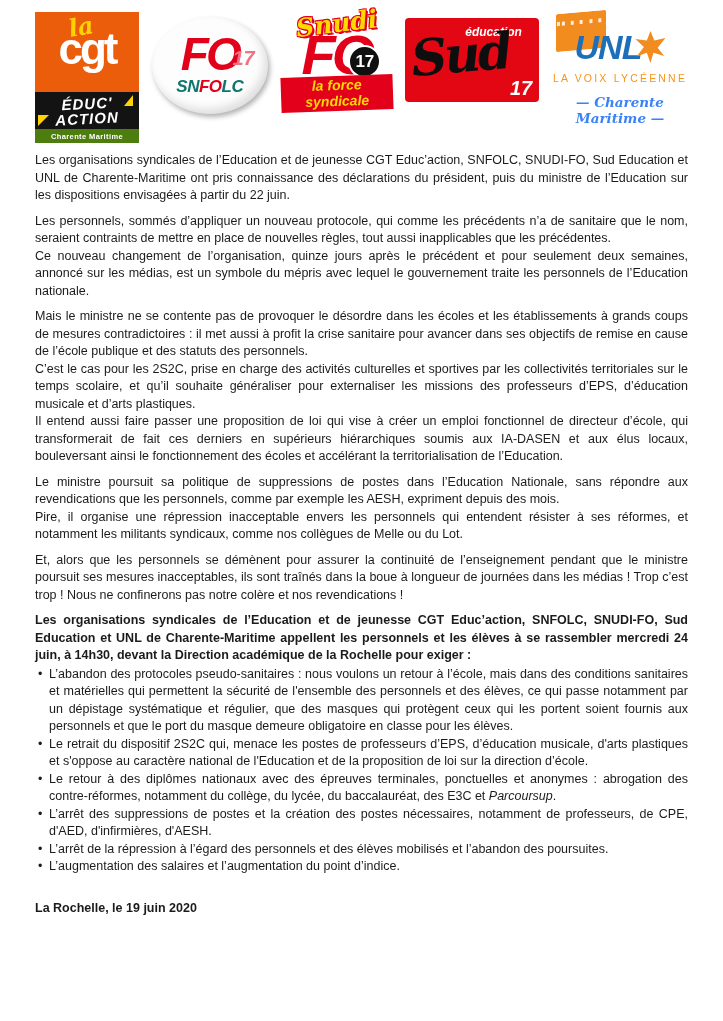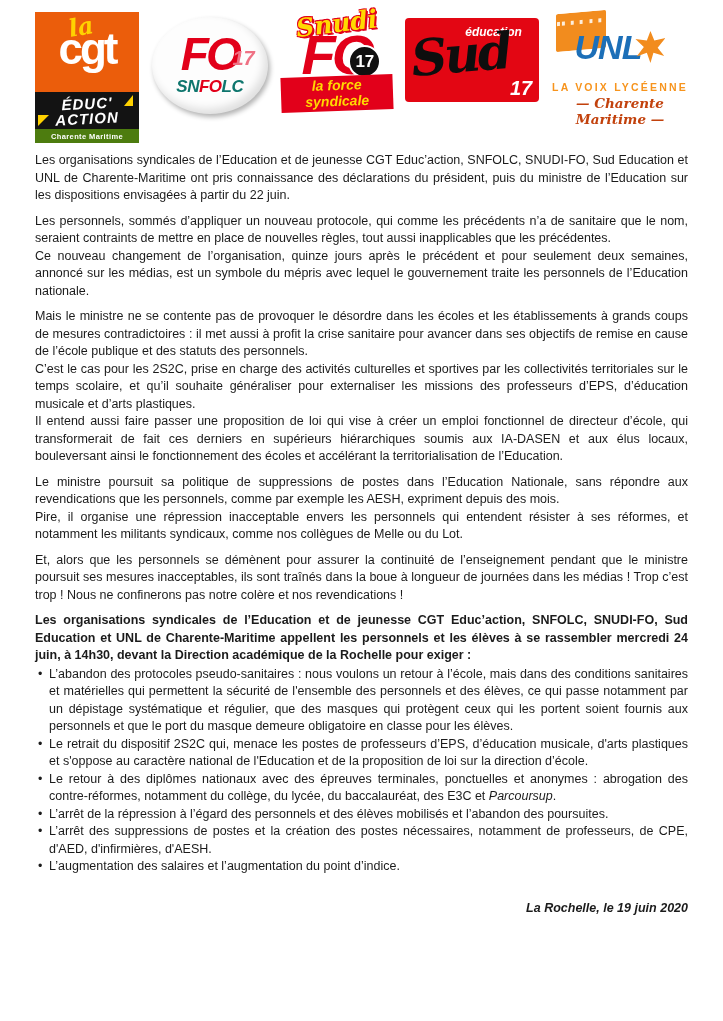--- a/index.html
+++ b/index.html
@@ -47,39 +47,39 @@
   .sud-dept { position:absolute; right:7px; bottom:2px; color:#fff; font-weight:bold; font-style:italic; font-size:20px; }
 
   
   .logo-unl { width:136px; position:relative; text-align:center; flex:0 0 auto; }
   .unl-flag { position:absolute; left:4px; top:0; width:50px; height:38px; background:#f28c1e; border-radius:2px; transform:skew(-5deg) rotate(-5deg);
               background-image:repeating-linear-gradient(90deg, rgba(255,255,255,.85) 0 3px, transparent 3px 9px);
               background-size:100% 4px; background-repeat:repeat-x; background-position:6px 8px; }
   .unl-main { position:relative; z-index:2; color:#1c6fb8; font-weight:700; font-style:italic; font-size:34px; line-height:38px; letter-spacing:-1px; margin-top:16px; }
   .unl-burst { display:inline-block; width:30px; height:32px; background:#f28c1e; margin:-6px 0 0 -6px; vertical-align:middle;
                clip-path:polygon(50% 0,63% 30%,100% 22%,74% 52%,96% 78%,60% 68%,50% 100%,38% 68%,4% 80%,28% 50%,0 25%,38% 30%); }
-  .unl-tagline { color:#f7941d; font-weight:bold; font-size:10.5px; letter-spacing:2.2px; margin-top:15px; }
-  .unl-region { color:#c2410c; font-weight:bold; font-style:italic; font-size:13.5px; margin-top:2px; font-family:"DejaVu Serif", serif; }
+  .unl-tagline { color:#f7941d; font-weight:normal; font-size:10.5px; letter-spacing:2.2px; margin-top:6px; }
+  .unl-region { color:#3b82f6; font-weight:bold; font-style:italic; font-size:13.5px; margin-top:10px; font-family:"DejaVu Serif", serif; }
 
   
   .title { color:#e00000; font-weight:bold; text-align:center; margin-top:6px; }
   .title .t1 { font-size:19px; line-height:24px; padding-left:122px; }
   .title .t2 { font-size:19px; line-height:27px; }
 
   
   .content { margin-top:24px; font-size:12.5px; line-height:17.5px; }
   .para { margin-bottom:8px; }
   .para .line { text-align:justify; }
   .cta { font-weight:bold; margin-bottom:1px; }
   ul.demands { list-style:none; margin:0 0 0 2px; }
   .demands li { position:relative; padding-left:12px; text-align:justify; }
   .demands li::before { content:"\2022"; position:absolute; left:1px; top:0; }
   .demands .it { font-style:italic; }
 
-  .dateline { text-align:right; font-weight:bold; font-style:italic; font-size:12.5px; margin-top:24px; }
+  .dateline { font-weight:bold; font-size:12.5px; margin-top:24px; }
 </style>
 </head>
 <body>
 
 <div class="page">
 
   <header class="logos">
 
     <div class="logo-cgt">
       <div class="cgt-top">
@@ -159,22 +159,22 @@
     </div>
 
     <div class="para cta">
       <div class="line">Les organisations syndicales de l’Education et de jeunesse CGT Educ’action, SNFOLC, SNUDI-FO, Sud Education et UNL de Charente-Maritime appellent les personnels et les élèves à se rassembler mercredi 24 juin, à 14h30, devant la Direction académique de la Rochelle pour exiger :</div>
     </div>
 
     <ul class="demands">
       <li>L’abandon des protocoles pseudo-sanitaires : nous voulons un retour à l’école, mais dans des conditions sanitaires et matérielles qui permettent la sécurité de l'ensemble des personnels et des élèves, ce qui passe notamment par un dépistage systématique et régulier, que des masques qui protègent ceux qui les portent soient fournis aux personnels et que le port du masque demeure obligatoire en classe pour les élèves.</li>
       <li>Le retrait du dispositif 2S2C qui, menace les postes de professeurs d’EPS, d’éducation musicale, d'arts plastiques et s'oppose au caractère national de l'Education et de la proposition de loi sur la direction d’école.</li>
       <li><span>Le retour à des diplômes nationaux avec des épreuves terminales, ponctuelles et anonymes : abrogation des contre-réformes, notamment du collège, du lycée, du baccalauréat, des E3C et </span><span class="it">Parcoursup</span><span>.</span></li>
+      <li>L’arrêt des suppressions de postes et la création des postes nécessaires, notamment de professeurs, de CPE, d'AED, d'infirmières, d'AESH.</li>
       <li>L’arrêt de la répression à l’égard des personnels et des élèves mobilisés et l’abandon des poursuites.</li>
-      <li>L’arrêt des suppressions de postes et la création des postes nécessaires, notamment de professeurs, de CPE, d'AED, d'infirmières, d'AESH.</li>
       <li>L’augmentation des salaires et l’augmentation du point d’indice.</li>
     </ul>
 
     <div class="dateline">La Rochelle, le 19 juin 2020</div>
 
   </main>
 
 </div>
 
 </body></html>

